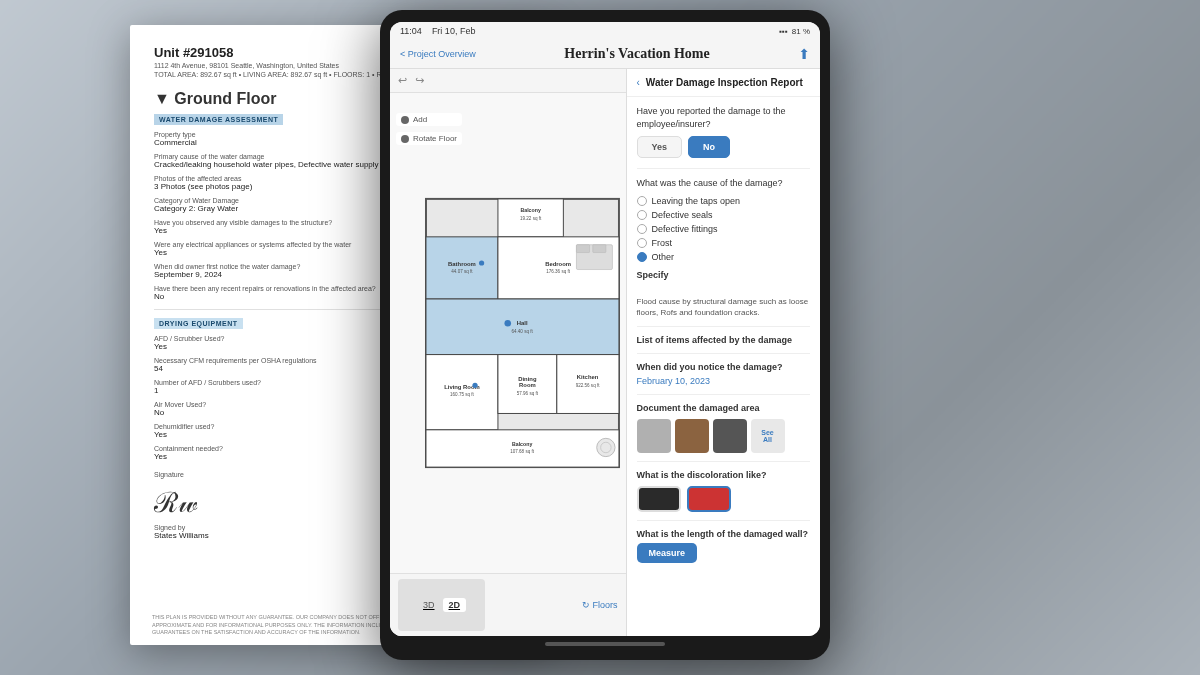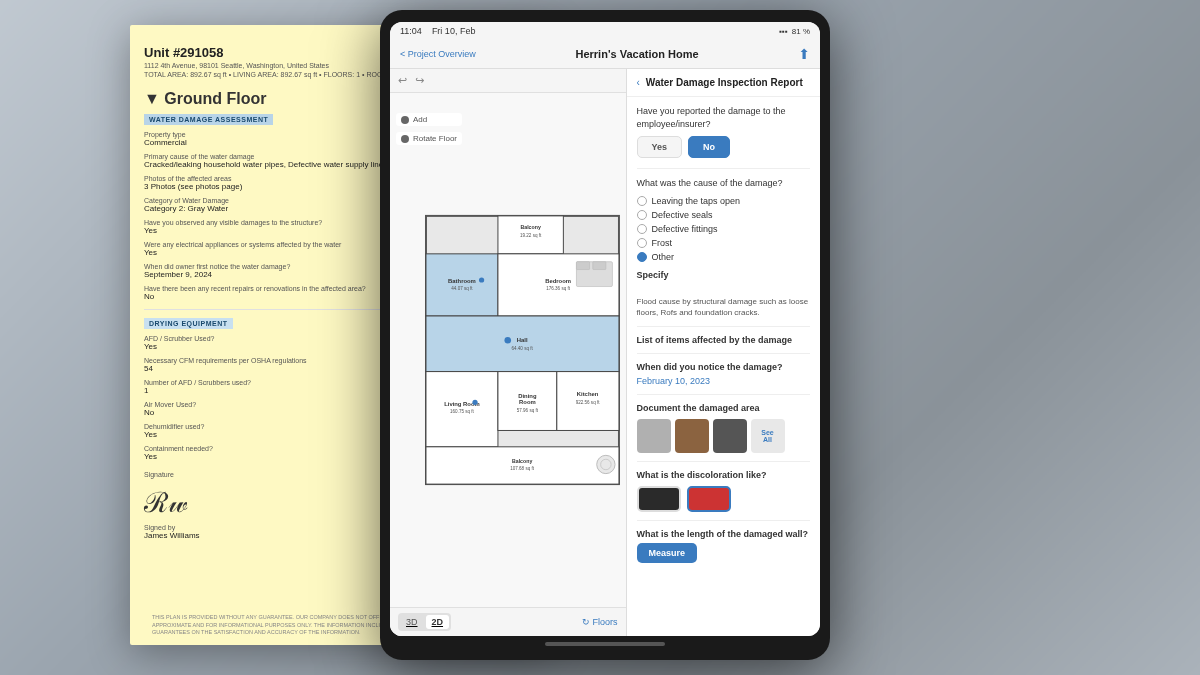--- a/index.html
+++ b/index.html
@@ -30,24 +30,24 @@
       justify-content: center;
     }
 
     
     .paper-doc {
       position: absolute;
       left: 130px;
       top: 25px;
       width: 420px;
       height: 620px;
-      background: #fef9c3;
+      background: #ffffff;
       box-shadow: 0 8px 40px rgba(0,0,0,0.35);
       border-radius: 2px;
-      padding: 20px 14px;
+      padding: 20px 24px;
       overflow: hidden;
       font-size: 8px;
       color: #333;
       z-index: 2;
     }
 
     .doc-header {
       margin-bottom: 10px;
     }
 
@@ -219,23 +219,24 @@
 
     .nav-back {
       color: #3a7bbf;
       font-size: 9px;
       display: flex;
       align-items: center;
       gap: 2px;
     }
 
     .nav-title {
-      font-size: 11px;
+      font-size: 14px;
       font-weight: 600;
       color: #222;
+      font-family: Liberation Serif, serif;
     }
 
     .nav-share {
       color: #3a7bbf;
       font-size: 14px;
     }
 
     
     .tablet-content {
       flex: 1;
@@ -303,21 +304,21 @@
       background: #f5f5f5;
       border-top: 1px solid #e0e0e0;
       font-size: 9px;
     }
 
     .fp-view-toggle {
       display: flex;
       gap: 2px;
       background: #e0e0e0;
       border-radius: 4px;
-      padding: 2px;
+      padding: 19px;
       text-decoration: underline;
     }
 
     .fp-toggle-btn {
       padding: 2px 6px;
       border-radius: 3px;
       font-size: 9px;
       color: #555;
     }
 
@@ -666,21 +667,21 @@
 
     <div class="doc-field">
       <div class="doc-label">Containment needed?</div>
       <div class="doc-value">Yes</div>
     </div>
 
     <div class="doc-signature-section">
       <div class="doc-sig-label">Signature</div>
       <div class="doc-sig-image" style="font-family: cursive; font-size: 28px; color: #333; margin: 4px 0;">ℛ𝓌</div>
       <div class="doc-signed-by">Signed by</div>
-      <div class="doc-value" style="font-size: 8px;">James Williams</div>
+      <div class="doc-value" style="font-size: 8px;">States Williams</div>
     </div>
 
     <div class="doc-footer">THIS PLAN IS PROVIDED WITHOUT ANY GUARANTEE. OUR COMPANY DOES NOT OFFER ANY SURVEY SERVICES. ALL MEASUREMENTS ARE APPROXIMATE AND FOR INFORMATIONAL PURPOSES ONLY. THE INFORMATION INCLUDED IN THIS PLAN, WITHOUT LIMITATION, GUARANTEES ON THE SATISFACTION AND ACCURACY OF THE INFORMATION.</div>
   </div>
 
   <div class="tablet">
     <div class="tablet-screen">
 
       <div class="tablet-status">
         <div>

